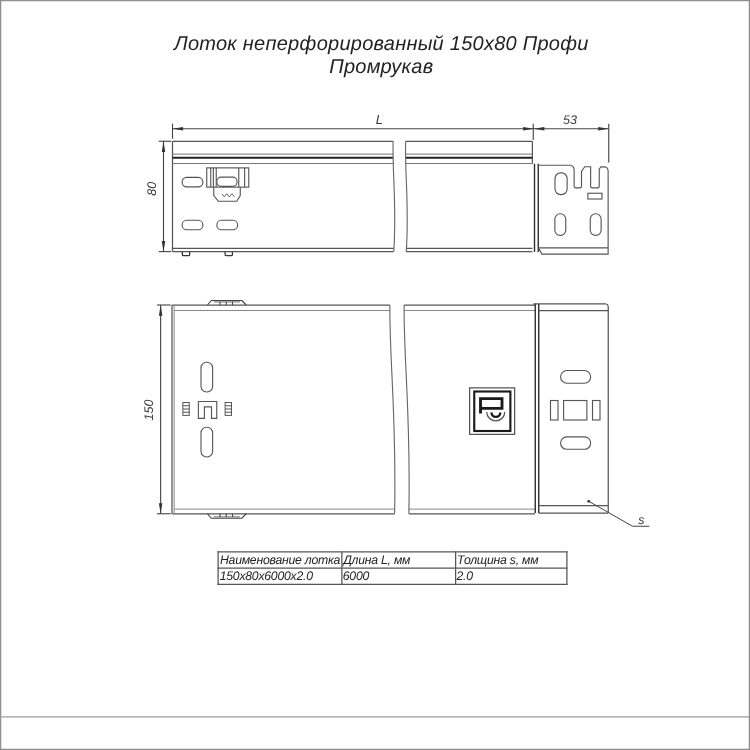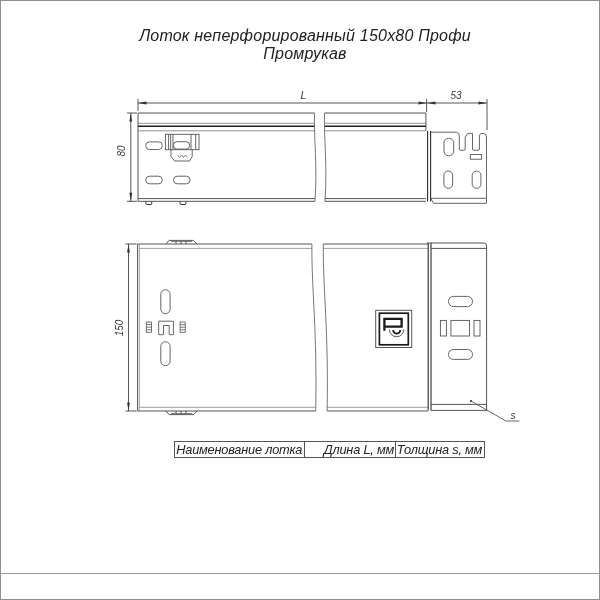--- a/index.html
+++ b/index.html
@@ -3,22 +3,22 @@
 <meta charset="utf-8">
 <style>
   html,body{margin:0;padding:0;width:600px;height:600px;background:#ffffff;overflow:hidden;}
   body{font-family:"Liberation Sans",sans-serif;position:relative;}
   .title{position:absolute;left:5px;top:27px;width:600px;text-align:center;
          font-style:italic;font-size:16px;line-height:18px;color:#222;
          letter-spacing:0.2px;}
   svg{position:absolute;left:0;top:0;}
   table.spec{position:absolute;left:174px;top:441px;border-collapse:collapse;
          table-layout:fixed;font-style:italic;color:#222;}
-  table.spec td{border:1px solid #555;text-align:right;vertical-align:middle;
-         font-size:13px;padding:0;height:12.1px;letter-spacing:-0.2px;
+  table.spec td{border:1px solid #555;text-align:left;vertical-align:middle;
+         font-size:10px;padding:0;height:12.1px;letter-spacing:-0.2px;
          white-space:nowrap;overflow:hidden;}
   table.spec td i{display:inline-block;font-style:italic;transform:scaleX(0.98);transform-origin:50% 50%;}
 </style>
 </head>
 <body>
 
 <div class="title">Лоток неперфорированный 150х80 Профи<br>Промрукав</div>
 
 <svg width="600" height="600" viewBox="0 0 600 600" fill="none">
 
@@ -228,14 +228,19 @@
 </g>
 </svg>
 
 <table class="spec">
   <tbody>
       <tr>
         <td style="width:92px"><i>Наименование лотка</i></td>
         <td style="width:90px"><i>Длина L, мм</i></td>
         <td style="width:88px"><i>Толщина s, мм</i></td>
       </tr>
+  <tr>
+        <td><i>150х80х6000х2.0</i></td>
+        <td><i>6000</i></td>
+        <td><i>2.0</i></td>
+      </tr>
 </tbody>
   </table>
 
 </body></html>

